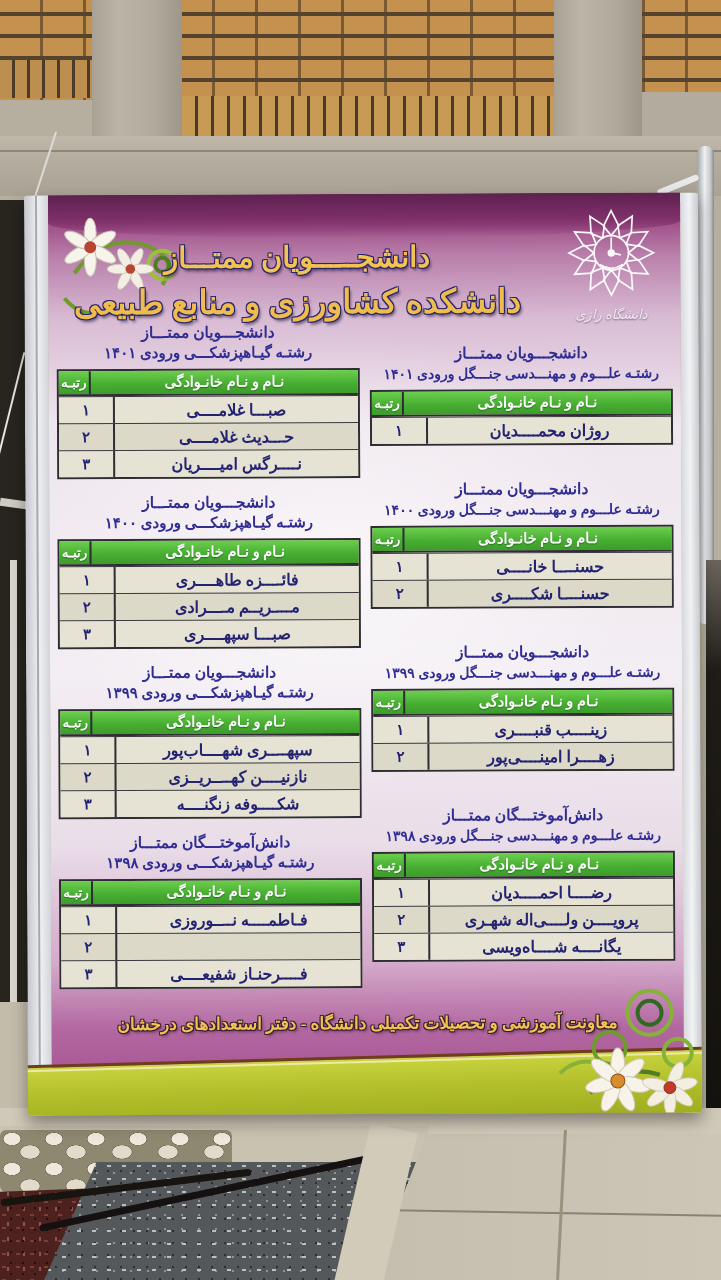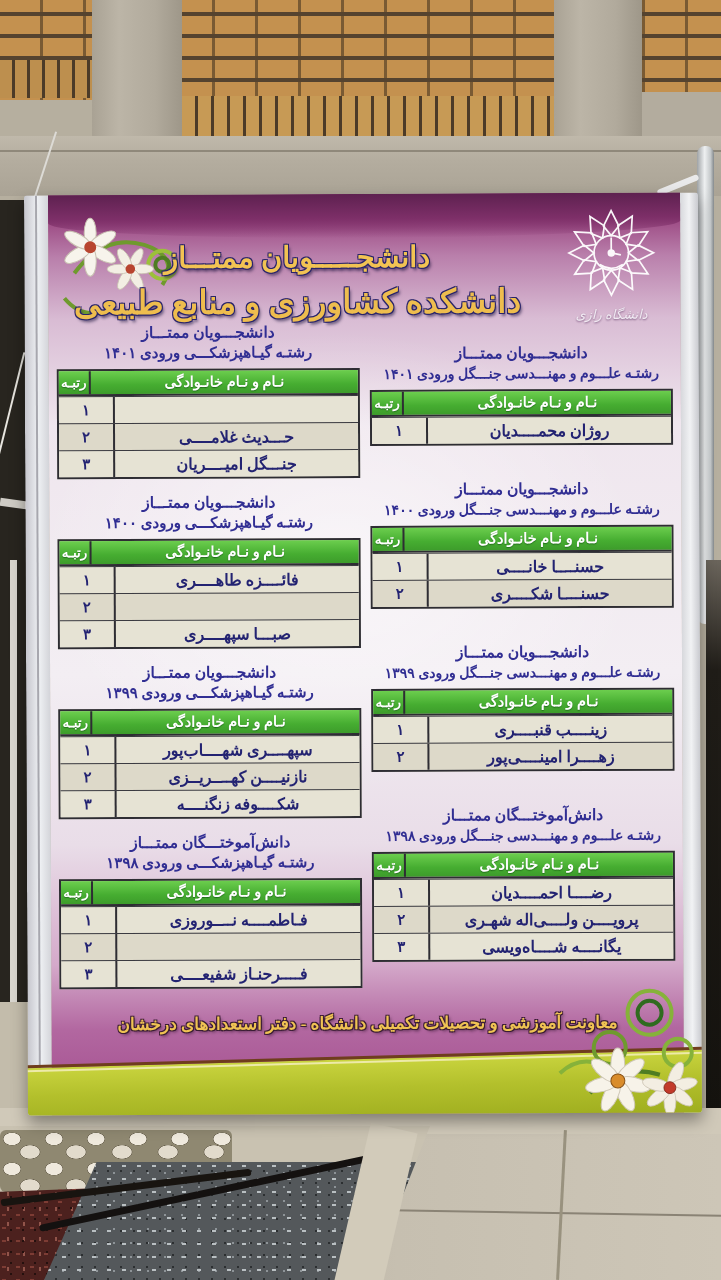--- a/index.html
+++ b/index.html
@@ -251,46 +251,48 @@
         <div class="sec">
           <div class="sec-h1">دانشجـــویان ممتـــاز</div>
           <div class="sec-h2">رشتـه گیـاهپزشکـــی ورودی ۱۴۰۱</div>
           <div class="tbl">
             <div class="thead-row">
               <div class="th-rank">رتبـه</div>
               <div class="th-name">نـام و نـام خانـوادگی</div>
             </div>
             <div class="trow">
               <div class="cell-rank">۱</div>
+              <div class="cell-name">صبـــا غلامــــی</div>
             </div>
             <div class="trow">
               <div class="cell-rank">۲</div>
               <div class="cell-name">حـــدیث غلامــــی</div>
             </div>
             <div class="trow">
               <div class="cell-rank">۳</div>
-              <div class="cell-name">جنـــگل امیــــریان</div>
+              <div class="cell-name">نــــرگس امیــــریان</div>
             </div>
           </div>
         </div>
 
         <div class="sec">
           <div class="sec-h1">دانشجـــویان ممتـــاز</div>
           <div class="sec-h2">رشتـه گیـاهپزشکـــی ورودی ۱۴۰۰</div>
           <div class="tbl">
             <div class="thead-row">
               <div class="th-rank">رتبـه</div>
               <div class="th-name">نـام و نـام خانـوادگی</div>
             </div>
             <div class="trow">
               <div class="cell-rank">۱</div>
               <div class="cell-name">فائــــزه طاهــــری</div>
             </div>
             <div class="trow">
               <div class="cell-rank">۲</div>
+              <div class="cell-name">مــــریــم مــــرادی</div>
             </div>
             <div class="trow">
               <div class="cell-rank">۳</div>
               <div class="cell-name">صبـــا سپهــــری</div>
             </div>
           </div>
         </div>
 
         <div class="sec">
           <div class="sec-h1">دانشجـــویان ممتـــاز</div>

